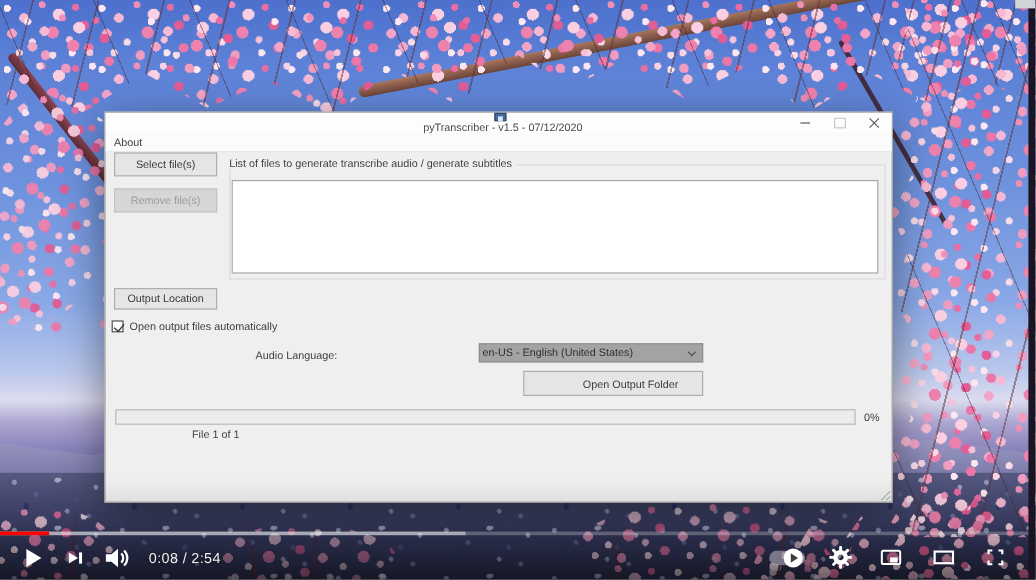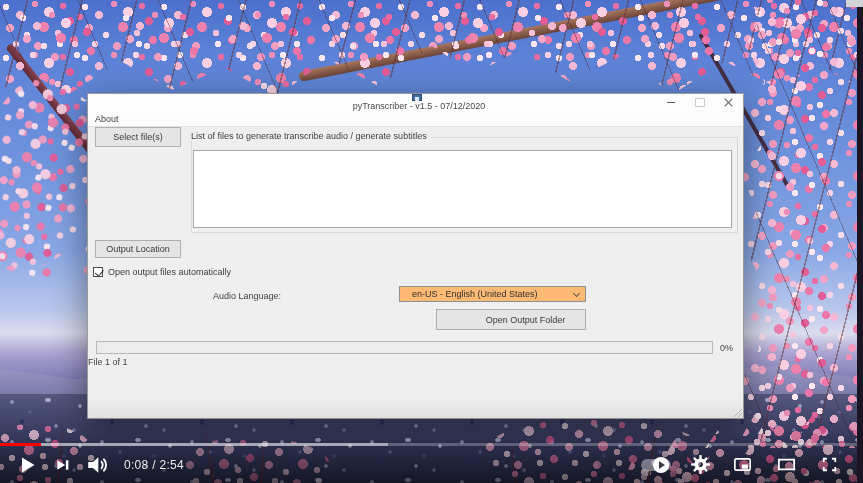--- a/index.html
+++ b/index.html
@@ -73,25 +73,25 @@
   .btn{ position:absolute; background:#e6e5e5; border:1px solid #aeaeae; display:flex; align-items:center; justify-content:center; font-size:9px; color:#3a3a3a; cursor:default;}
   .btn.disabled{ background:#d7d6d6; border-color:#c2c2c2; color:#9b9b9b;}
   .groupbox{ position:absolute; left:103px; top:10px; width:547px; height:96px; border:1px solid #dadada;}
   .group-label{ position:absolute; left:103px; top:4px; background:#f0efef; padding-right:4px; color:#3f3f3f;}
   .listbox{ position:absolute; left:105px; top:23px; width:539px; height:78px; background:#fff; border:1px solid #a6a6a6;}
   .field{ position:absolute; left:100px; top:113px; width:544px; height:18px; background:#fff; border:1px solid #8f8f8f; display:flex; align-items:center; padding-left:4px; color:#2f2f2f;}
   .cbrow{ position:absolute; left:5px; top:140px; display:flex; align-items:center; gap:5px;}
   .cb{ width:10px; height:10px; background:#fff; border:1px solid #4c4c4c; position:relative;}
   .cb::after{ content:""; position:absolute; left:2.5px; top:0px; width:3.5px; height:6.5px; border:solid #2d2d2d; border-width:0 1.6px 1.6px 0; transform:rotate(40deg);}
   .lang-label{ position:absolute; left:125px; top:164px; color:#3f3f3f;}
-  .combo{ position:absolute; left:311px; top:159px; width:187px; height:16px; background:#fdba74; border:1px solid #8f8f8f; display:flex; align-items:center; justify-content:space-between; padding:0 6px 0 12px; color:#2f2f2f;}
+  .combo{ position:absolute; left:311px; top:159px; width:187px; height:16px; background:#a3a3a3; border:1px solid #8f8f8f; display:flex; align-items:center; justify-content:space-between; padding:0 6px 0 2px; color:#2f2f2f;}
   .chev{ width:5px; height:5px; border-right:1px solid #555; border-bottom:1px solid #555; transform:rotate(45deg); margin-top:-2px;}
   .pbar{ position:absolute; left:8px; top:214px; width:617px; height:13px; background:#ececec; border:1px solid #b9b9b9;}
   .pct{ position:absolute; left:632px; top:216px; color:#3f3f3f;}
-  .fcount{ position:absolute; left:0; top:230px; color:#3f3f3f;}
+  .fcount{ position:absolute; left:28px; top:230px; color:#3f3f3f;padding-left:44px;}
   .grip{ position:absolute; right:1px; bottom:1px; width:10px; height:10px;
     background:repeating-linear-gradient(135deg, transparent 0 2px, #bdbdbd 2px 3px); clip-path:polygon(100% 0,100% 100%,0 100%);}
   
   .yt-grad{ position:absolute; left:0; bottom:0; width:100%; height:85px; z-index:20; pointer-events:none;
     background:linear-gradient(180deg, rgba(0,0,0,0) 0%, rgba(0,0,0,.12) 45%, rgba(0,0,0,.55) 100%);}
   .yt-progress{ position:absolute; left:0; bottom:37px; width:100%; height:3px; z-index:22; background:rgba(255,255,255,.25);}
   .yt-buffer{ position:absolute; left:0; top:0; height:100%; background:rgba(255,255,255,.45);}
   .yt-played{ position:absolute; left:0; top:0; height:100%; background:#f00;}
   .yt-bar{ position:absolute; left:0; bottom:0; width:100%; height:37px; z-index:23; display:flex; align-items:center; padding:0 12px; color:#fff;}
   .left-grp{ display:flex; align-items:center; gap:6px;}
@@ -149,20 +149,21 @@
         <span class="wc wc-min"></span>
         <span class="wc wc-max"></span>
         <span class="wc wc-close"></span>
       </div>
     </div>
     <div class="menubar">
       <span>About</span>
     </div>
     <div class="content">
       <button class="btn" style="left:7px;top:0;width:86px;height:20px;">Select file(s)</button>
+      <button class="btn disabled" style="left:7px;top:30px;width:86px;height:20px;">Remove file(s)</button>
 
       <div class="groupbox"></div>
       <span class="group-label">List of files to generate transcribe audio / generate subtitles</span>
       <div class="listbox"></div>
 
       <button class="btn" style="left:7px;top:113px;width:86px;height:18px;">Output Location</button>
 
       <div class="cbrow">
         <span class="cb"></span>
         <span>Open output files automatically</span>

